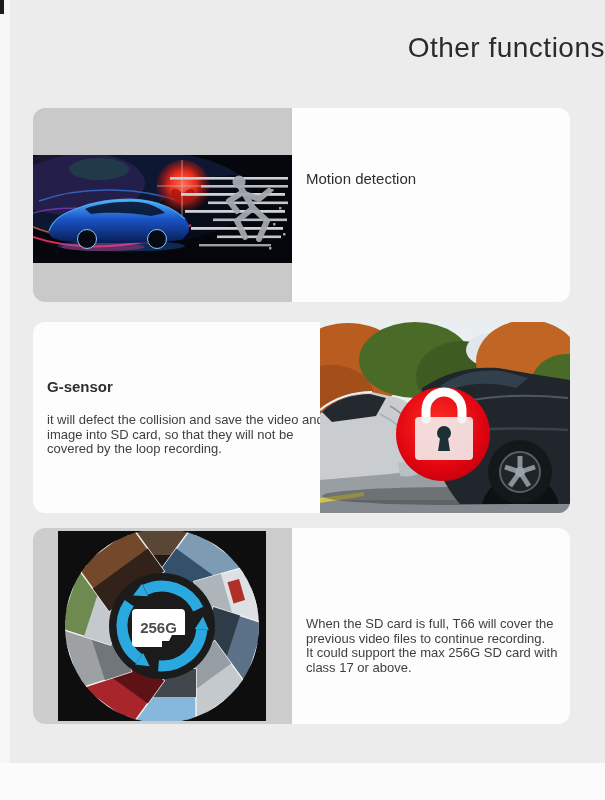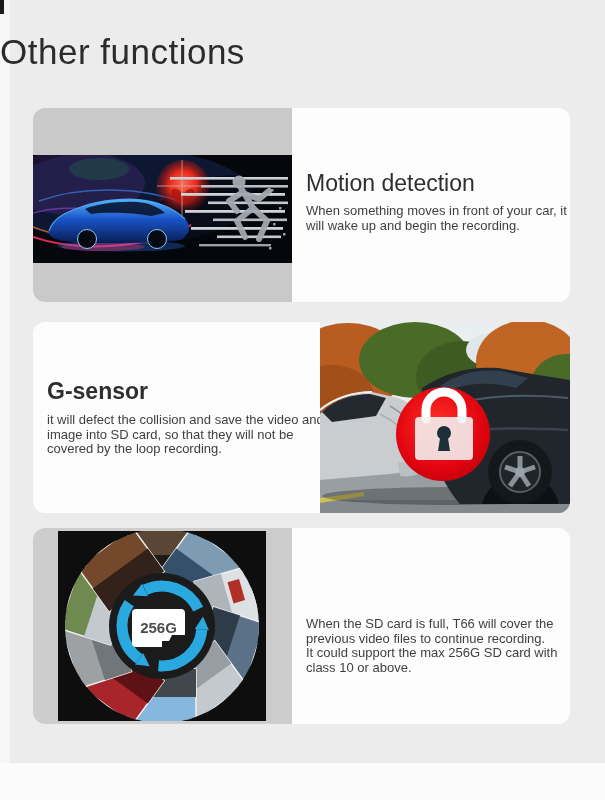--- a/index.html
+++ b/index.html
@@ -5,40 +5,40 @@
   html,body{margin:0;padding:0;background:#dfdfdf;}
   #screen{
     position:relative;width:605px;height:800px;margin:0 auto;
     background:#ececec;overflow:hidden;
     font-family:"Liberation Sans",sans-serif;
   }
   .left-strip{position:absolute;left:0;top:0;width:10px;height:800px;background:#f6f6f6;}
   .corner-notch{position:absolute;left:0;top:0;width:4px;height:14px;background:#1c1c1c;}
   .bottom-strip{position:absolute;left:0;top:763px;width:605px;height:37px;background:#fbfbfb;}
   .page-title{
-    position:absolute;left:0;top:32px;width:605px;text-align:left;
-    font-size:35px;color:#2b2b2b;letter-spacing:.5px;
+    position:absolute;left:0;top:32px;width:605px;text-align:right;
+    font-size:28px;color:#2b2b2b;letter-spacing:.5px;
   }
   .card{position:absolute;left:33px;width:537px;background:#fdfdfd;border-radius:12px;}
   .card1{top:108px;height:194px;}
   .card2{top:322px;height:191px;}
   .card3{top:528px;height:196px;}
   .panel-gray{
     position:absolute;left:0;top:0;width:259px;height:100%;
     background:#c9c9c9;border-radius:12px 0 0 12px;
   }
   .card3 .panel-gray{background:#cdcdcd;}
   .img-motion{position:absolute;left:0;top:47px;width:259px;height:108px;display:block;}
   .img-collision{
     position:absolute;right:0;top:0;width:250px;height:191px;display:block;
     border-radius:0 12px 12px 0;overflow:hidden;
   }
   .img-loop{position:absolute;left:25px;top:3px;width:208px;height:190px;display:block;}
   .feature-heading{
-    position:absolute;font-size:23px;color:#2e2e2e;white-space:nowrap;
+    position:absolute;font-size:15px;color:#2e2e2e;white-space:nowrap;
   }
   .feature-body{
     position:absolute;font-size:13px;line-height:14.6px;color:#3f3f3f;
     white-space:pre-line;width:280px;
   }
   .card1 .feature-heading{left:273px;top:62px;}
   .card1 .feature-body{left:273px;top:96px;}
   .card2 .feature-heading{left:14px;top:56px;font-weight:bold;}
   .card2 .feature-body{left:14px;top:91px;}
   .card3 .feature-heading{left:273px;top:54px;}
@@ -119,22 +119,20 @@
       <g fill="#9aa0a6">
         <rect x="238" y="34" width="2.5" height="2.5"></rect>
         <rect x="246" y="52" width="2.5" height="2.5"></rect>
         <rect x="240" y="68" width="2.5" height="2.5"></rect>
         <rect x="250" y="78" width="2.5" height="2.5"></rect>
         <rect x="236" y="92" width="2.5" height="2.5"></rect>
       </g>
     </svg>
 
     <div class="feature-heading">Motion detection</div>
-    <div class="feature-body">When something moves in front of your car, it
-will wake up and begin the recording.</div>
   </div>
 
   <div class="card card2">
     <div class="feature-heading">G-sensor</div>
     <div class="feature-body">it will defect the collision and save the video and
 image into SD card, so that they will not be
 covered by the loop recording.</div>
 
     <div class="img-collision">
       <svg viewBox="0 0 250 191" width="250" height="191">
@@ -272,16 +270,16 @@
 
       <g>
         <path d="M78,78 L123,78 Q127,78 127,82 L127,104 L114,104 L111,110 L104,110 L104,116 L78,116 Q74,116 74,112 L74,82 Q74,78 78,78 Z" fill="#ffffff"></path>
         <text x="100.5" y="102" text-anchor="middle" font-size="15" font-weight="bold" fill="#4c4c4c">256G</text>
       </g>
     </svg>
 
     <div class="feature-body">When the SD card is full, T66 will cover the
 previous video files to continue recording.
 It could support the max 256G SD card with
-class 10 or above.</div>
+class 17 or above.</div>
   </div>
 
 </div>
 
 </body></html>

